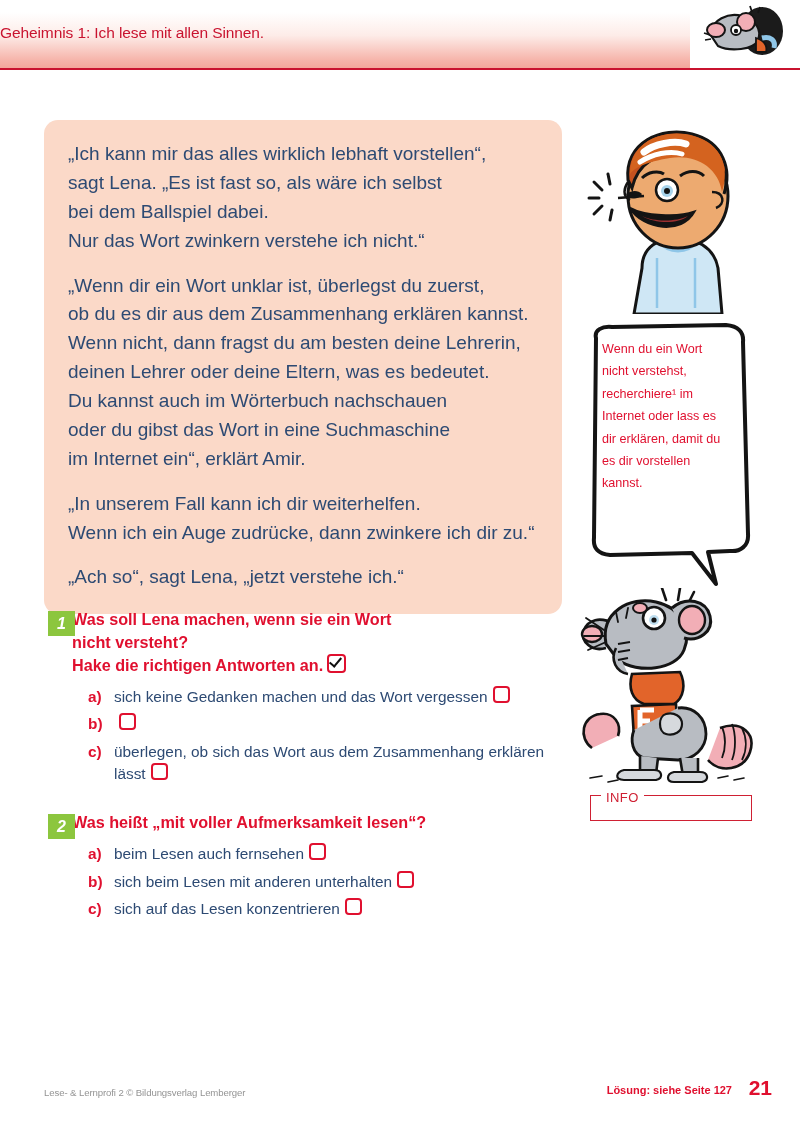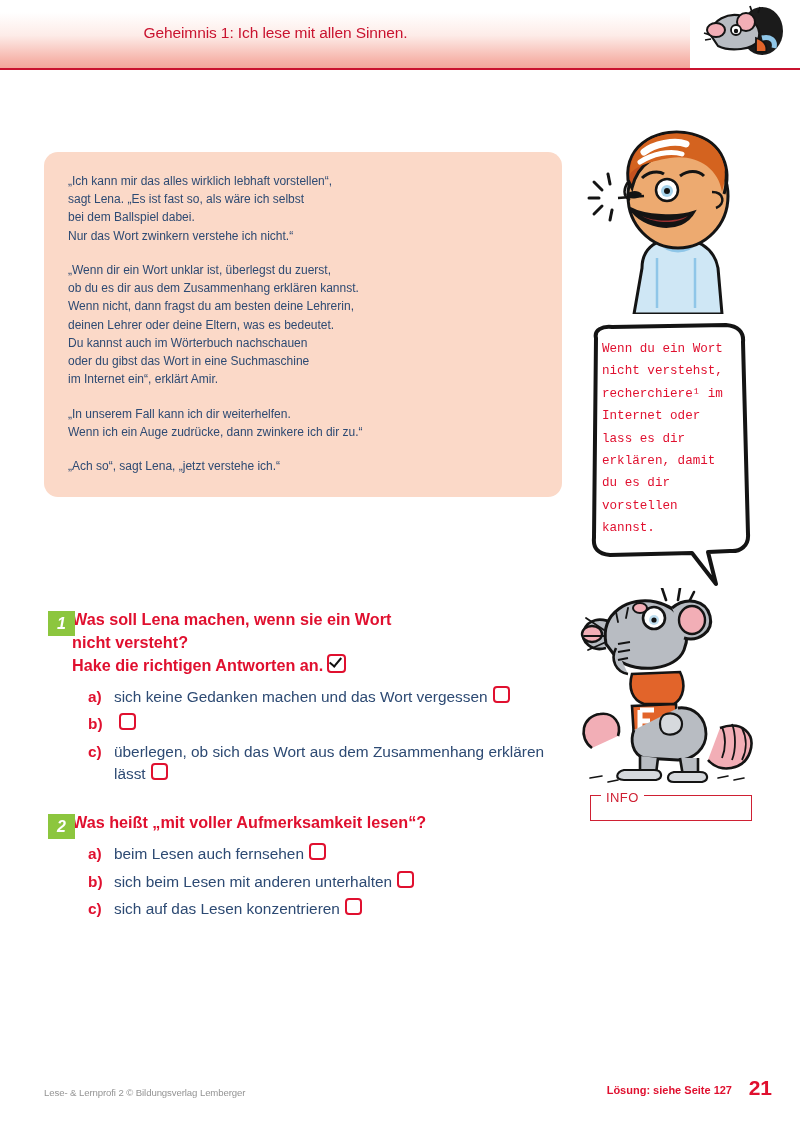--- a/index.html
+++ b/index.html
@@ -27,21 +27,21 @@
     position: absolute;
     right: 0; top: 0;
     width: 110px;
     height: 68px;
     background: #ffffff;
   }
   .header-title {
     position: absolute;
     left: 0; top: 24px;
     width: 569px;
-    text-align: center;
+    text-align: left;
     padding-right: 18px;
     box-sizing: border-box;
     color: #c9132f;
     font-size: 15.5px;
     font-weight: 400;
     letter-spacing: -0.1px;
     font-family: "Liberation Sans", sans-serif;
   }
   .header-rule {
     position: absolute;
@@ -59,23 +59,22 @@
   
   .story-panel {
     position: absolute;
     left: 44px; top: 120px;
     width: 518px;
     background: #fbd9c8;
     border-radius: 14px;
     padding: 20px 24px 22px 24px;
     box-sizing: border-box;
     color: #2d4a73;
-    font-size: 12px;
+    font-size: 19px;
     line-height: 1.52;
-    margin-top: 32px;
   }
   .story-panel p { margin: 0 0 16px 0; white-space: pre-line; }
   .story-panel p:last-child { margin-bottom: 0; }
 
   
   .tasks { position: absolute; left: 44px; top: 608px; width: 518px; }
   .task { position: relative; margin-bottom: 18px; }
   .badge {
     position: absolute;
     left: 4px; top: 3px;
@@ -133,21 +132,21 @@
     display: inline-block;
     width: 13px; height: 13px;
     border: 2px solid #e0102f;
     border-radius: 4px;
     vertical-align: -1px;
     margin-left: 5px;
   }
 
   
   .boy { position: absolute; left: 582px; top: 118px; width: 186px; height: 196px; }
-  .bubble-wrap { position: absolute; left: 588px; top: 322px; width: 172px; height: 268px; font-family: Liberation Mono, monospace; }
+  .bubble-wrap { position: absolute; left: 588px; top: 322px; width: 172px; height: 268px; }
   .bubble-text {
     position: absolute;
     left: 14px; top: 16px;
     width: 128px;
     color: #e0102f;
     font-size: 12.6px;
     line-height: 1.78;
   }
   .mouse-big { position: absolute; left: 570px; top: 588px; width: 200px; height: 200px; }
 

